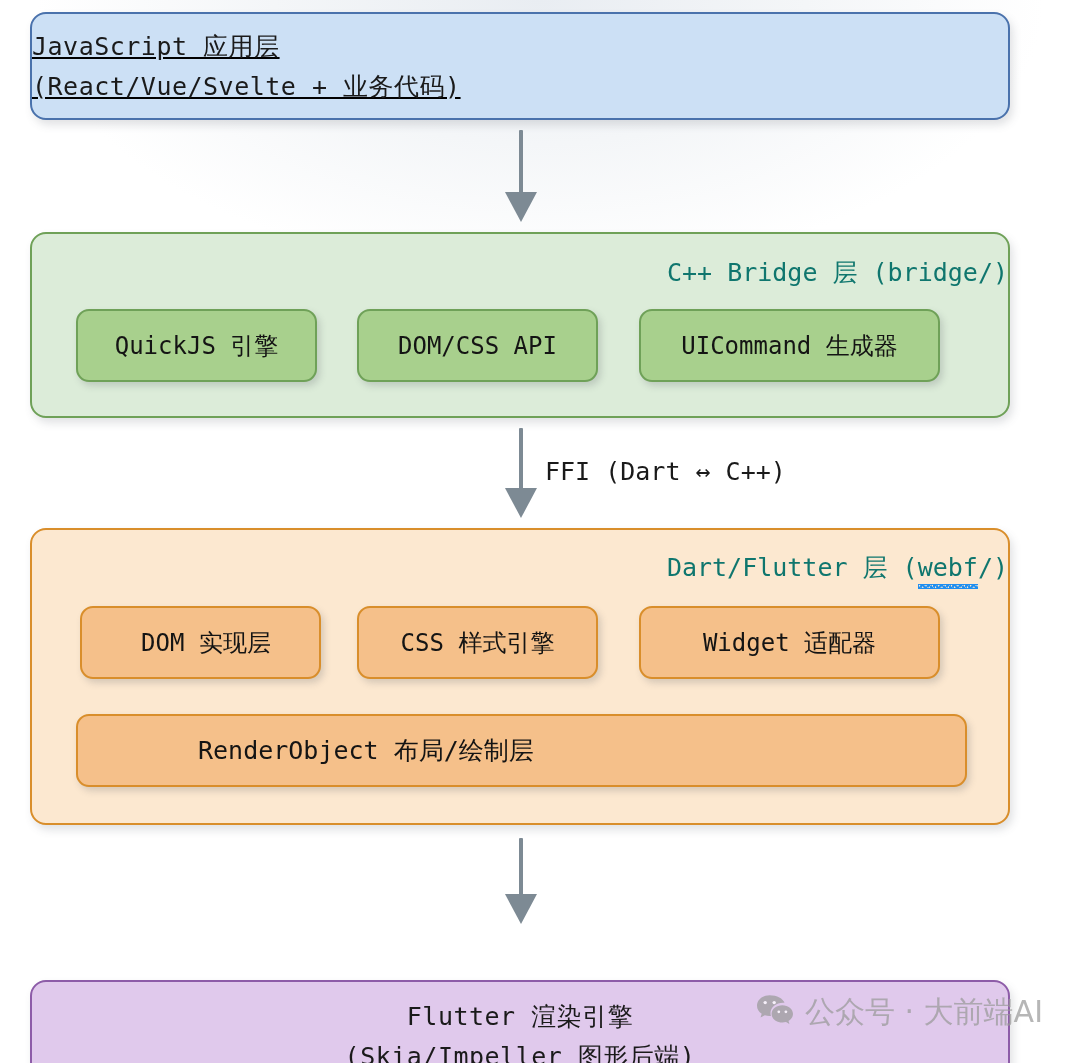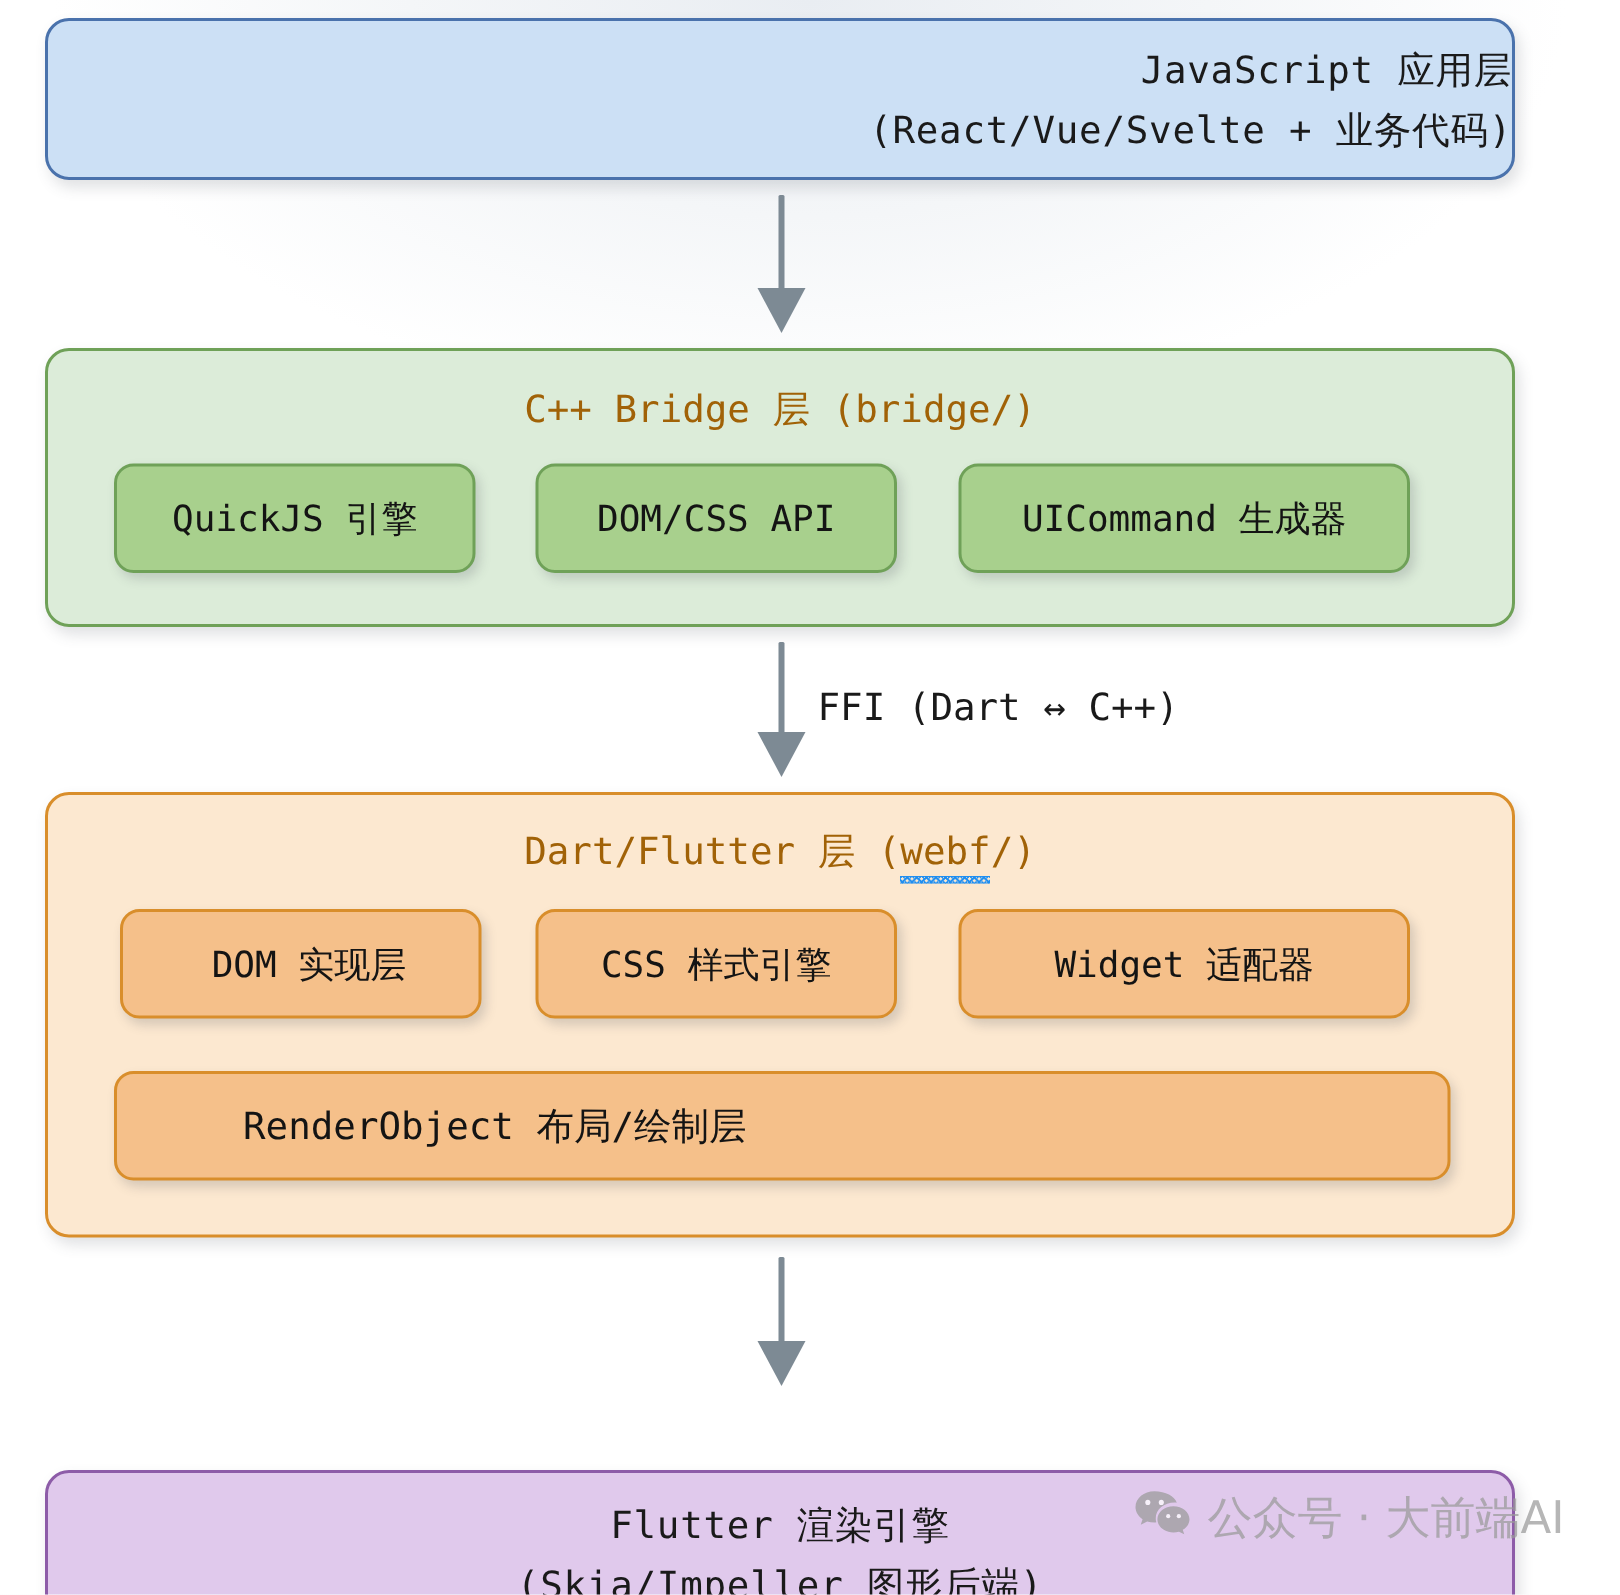--- a/index.html
+++ b/index.html
@@ -39,22 +39,23 @@
     color: #1a1a1a;
     white-space: nowrap;
   }
   .sub-line { display:block; }
 
   .layer-blue {
     left: 30px; top: 12px; width: 980px; height: 108px;
     background: #cce0f5;
     border-color: #4a72ac;
     display: flex; flex-direction: column;
-    align-items: flex-end; justify-content: center;
+    align-items: flex-start; justify-content: center;
     gap: 7px;
+    text-decoration: underline;
   }
   .layer-green {
     left: 30px; top: 232px; width: 980px; height: 186px;
     background: #dcecd9;
     border-color: #6fa158;
   }
   .layer-orange {
     left: 30px; top: 528px; width: 980px; height: 297px;
     background: #fce8d0;
     border-color: #d98e2b;
@@ -65,23 +66,23 @@
     border-color: #8d5ca8;
     display: flex; flex-direction: column;
     align-items: center; justify-content: center;
     gap: 7px;
     margin-top: 48px;
   }
 
   .green-title, .orange-title {
     position: absolute;
     left: 0; right: 0;
-    text-align: center;
-    font-size: 25px;
-    color: #a16207;
+    text-align: right;
+    font-size: 25px;
+    color: #0f766e;
   }
   .green-title { top: 22px; }
   .orange-title { top: 21px; }
 
   
   .inner {
     position: absolute;
     box-sizing: border-box;
     border-radius: 13px;
     border: 2px solid #888;
@@ -106,21 +107,21 @@
     background: #f5c08a;
     border-color: #d98e2b;
   }
   .io1 { left: 48px;  top: 76px; width: 241px; height: 73px; padding-left: 11px; }
   .io2 { left: 325px; top: 76px; width: 241px; height: 73px; }
   .io3 { left: 607px; top: 76px; width: 301px; height: 73px; }
   .io-wide {
     left: 44px; top: 184px; width: 891px; height: 73px;
     font-size: 25px;
     justify-content: flex-start;
-    padding-left: 84px;
+    padding-left: 120px;
   }
 
   
   .arrow {
     position: absolute;
     left: 513px;
     width: 16px;
   }
   .arrow .shaft {
     position: absolute;

